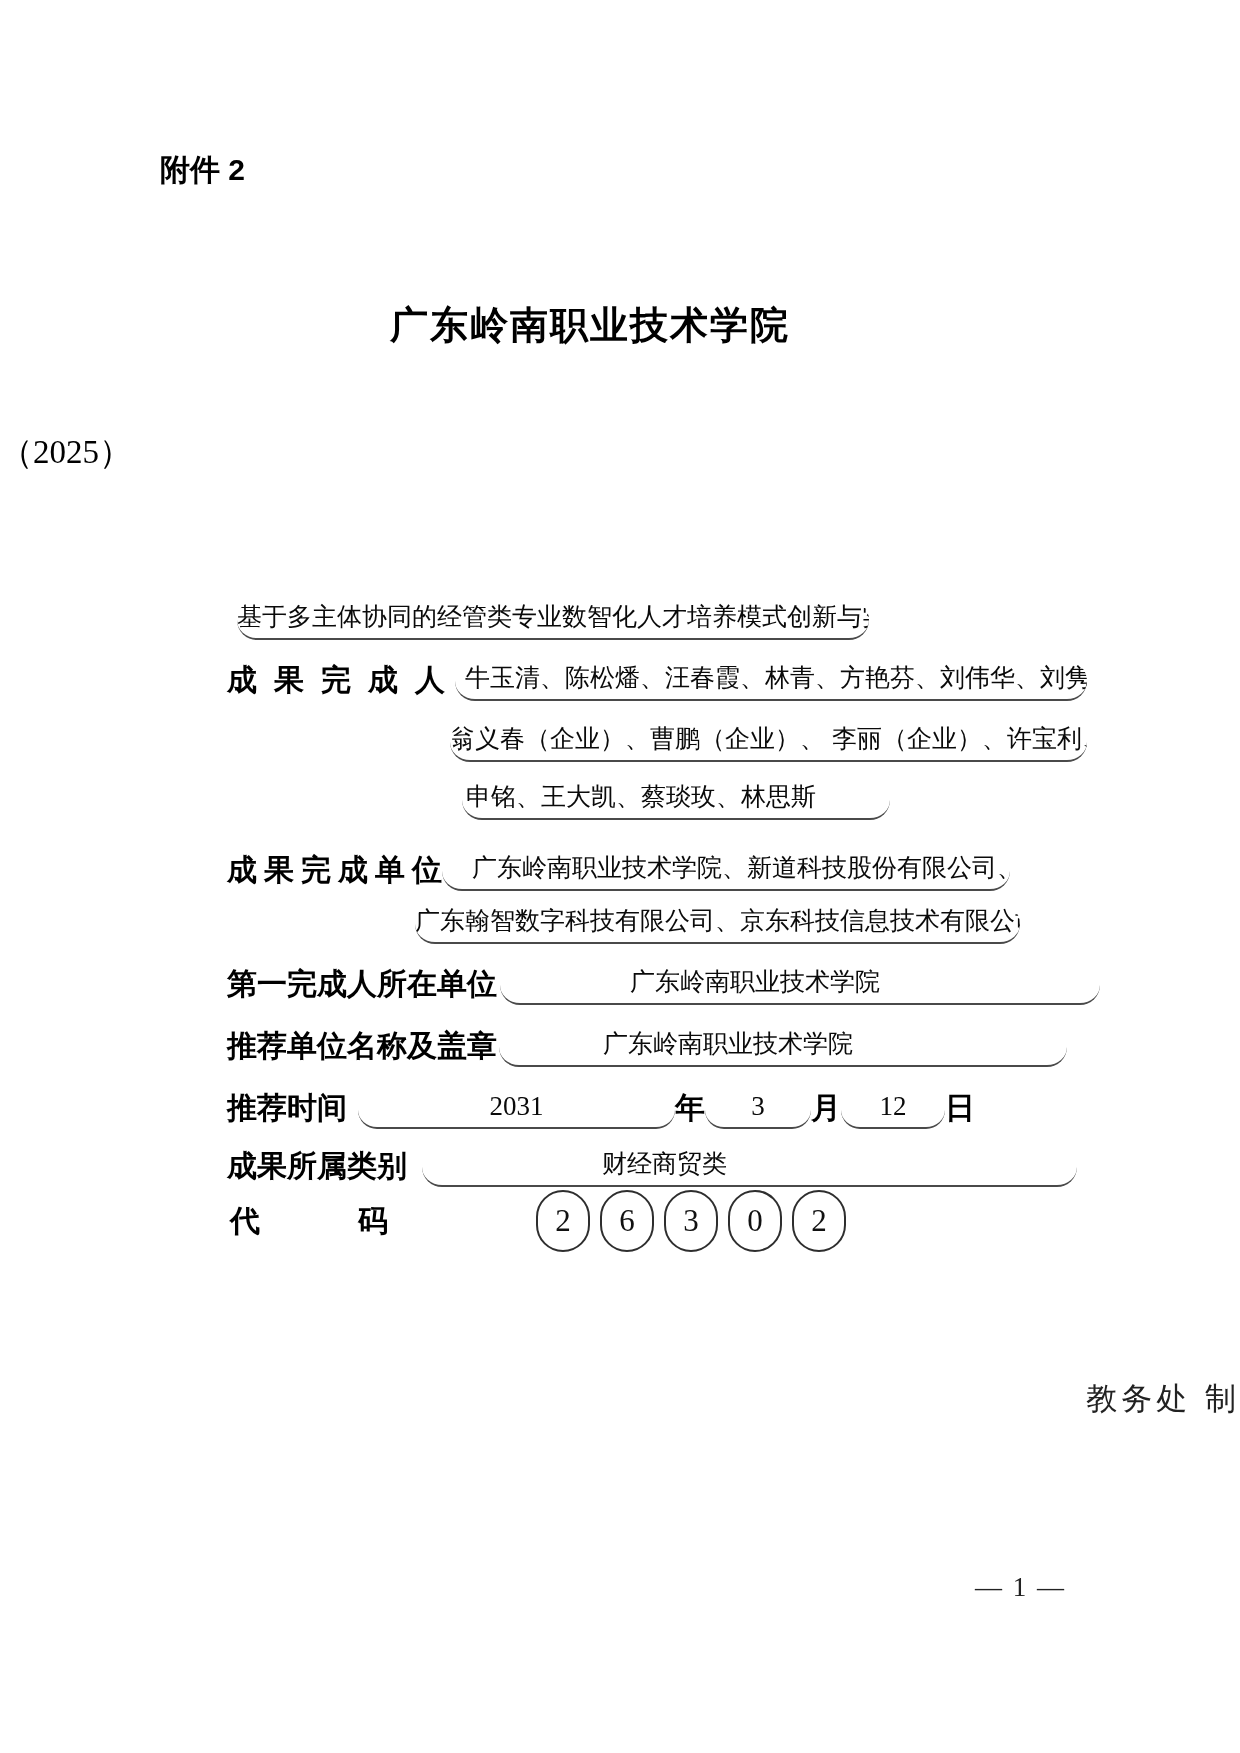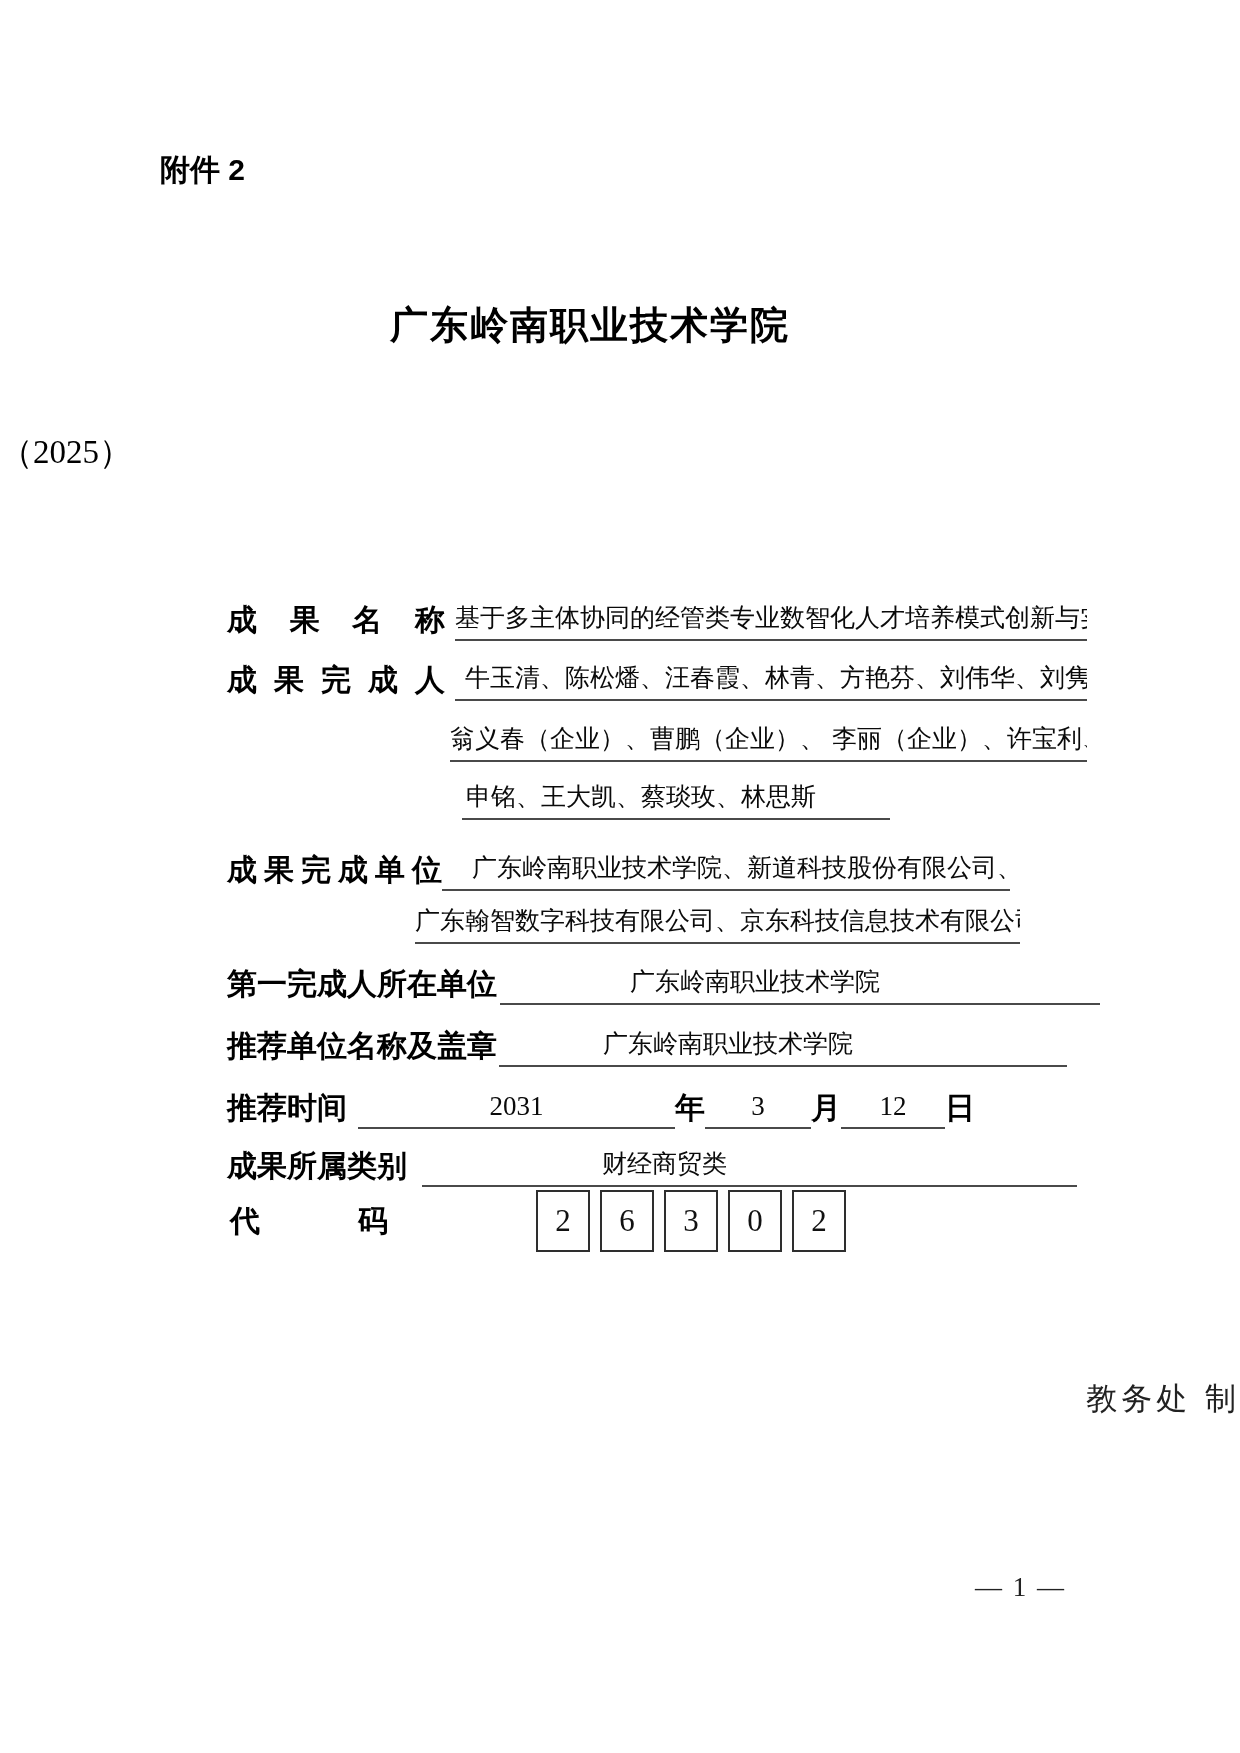--- a/index.html
+++ b/index.html
@@ -1,15 +1,15 @@
 <!DOCTYPE html>
 <html><head>
 <meta charset="utf-8">
 <style>
-  * { margin:0; padding:0; box-sizing:border-box; }
+  * { margin:0; padding:0; box-sizing:border-box;border-radius:30px; }
   html,body { background:#ffffff; }
   body { font-family:"Liberation Sans", sans-serif; color:#111; }
   .page {
     position:relative;
     width:1240px; height:1753px;
     background:#ffffff;
     overflow:hidden;
   }
   .attachment {
     position:absolute; top:150px; left:160px;
@@ -72,21 +72,20 @@
 <body>
 
 <div class="page">
 
   <div class="attachment">附件 2</div>
 
   <div class="title1">广东岭南职业技术学院</div>
   <div class="yearline">（2025）</div>
 
   <div class="row" style="top:600px;">
-    <span class="lbl just w218">成果名称</span>
     <span class="uline" style="width:632px; margin-left:10px;">基于多主体协同的经管类专业数智化人才培养模式创新与实践</span>
   </div>
 
   <div class="row" style="top:660px;">
     <span class="lbl just w218">成果完成人</span>
     <span class="uline left" style="width:632px; margin-left:10px;">牛玉清、陈松燔、汪春霞、林青、方艳芬、刘伟华、刘隽、</span>
   </div>
 
   <div class="row" style="top:722px; left:450px;">
     <span class="uline" style="width:637px;">翁义春（企业）、曹鹏（企业）、 李丽（企业）、许宝利、</span>

